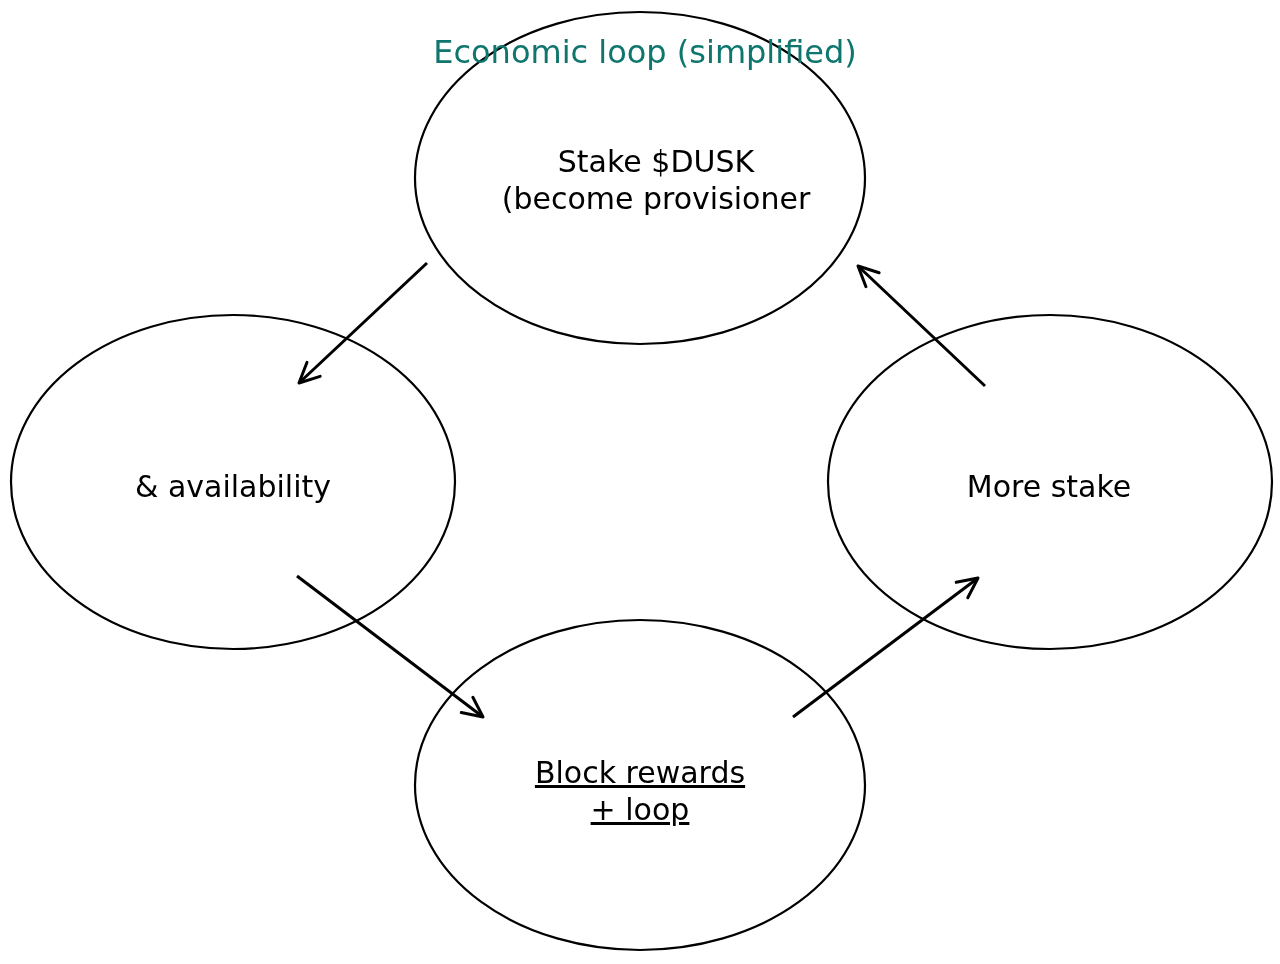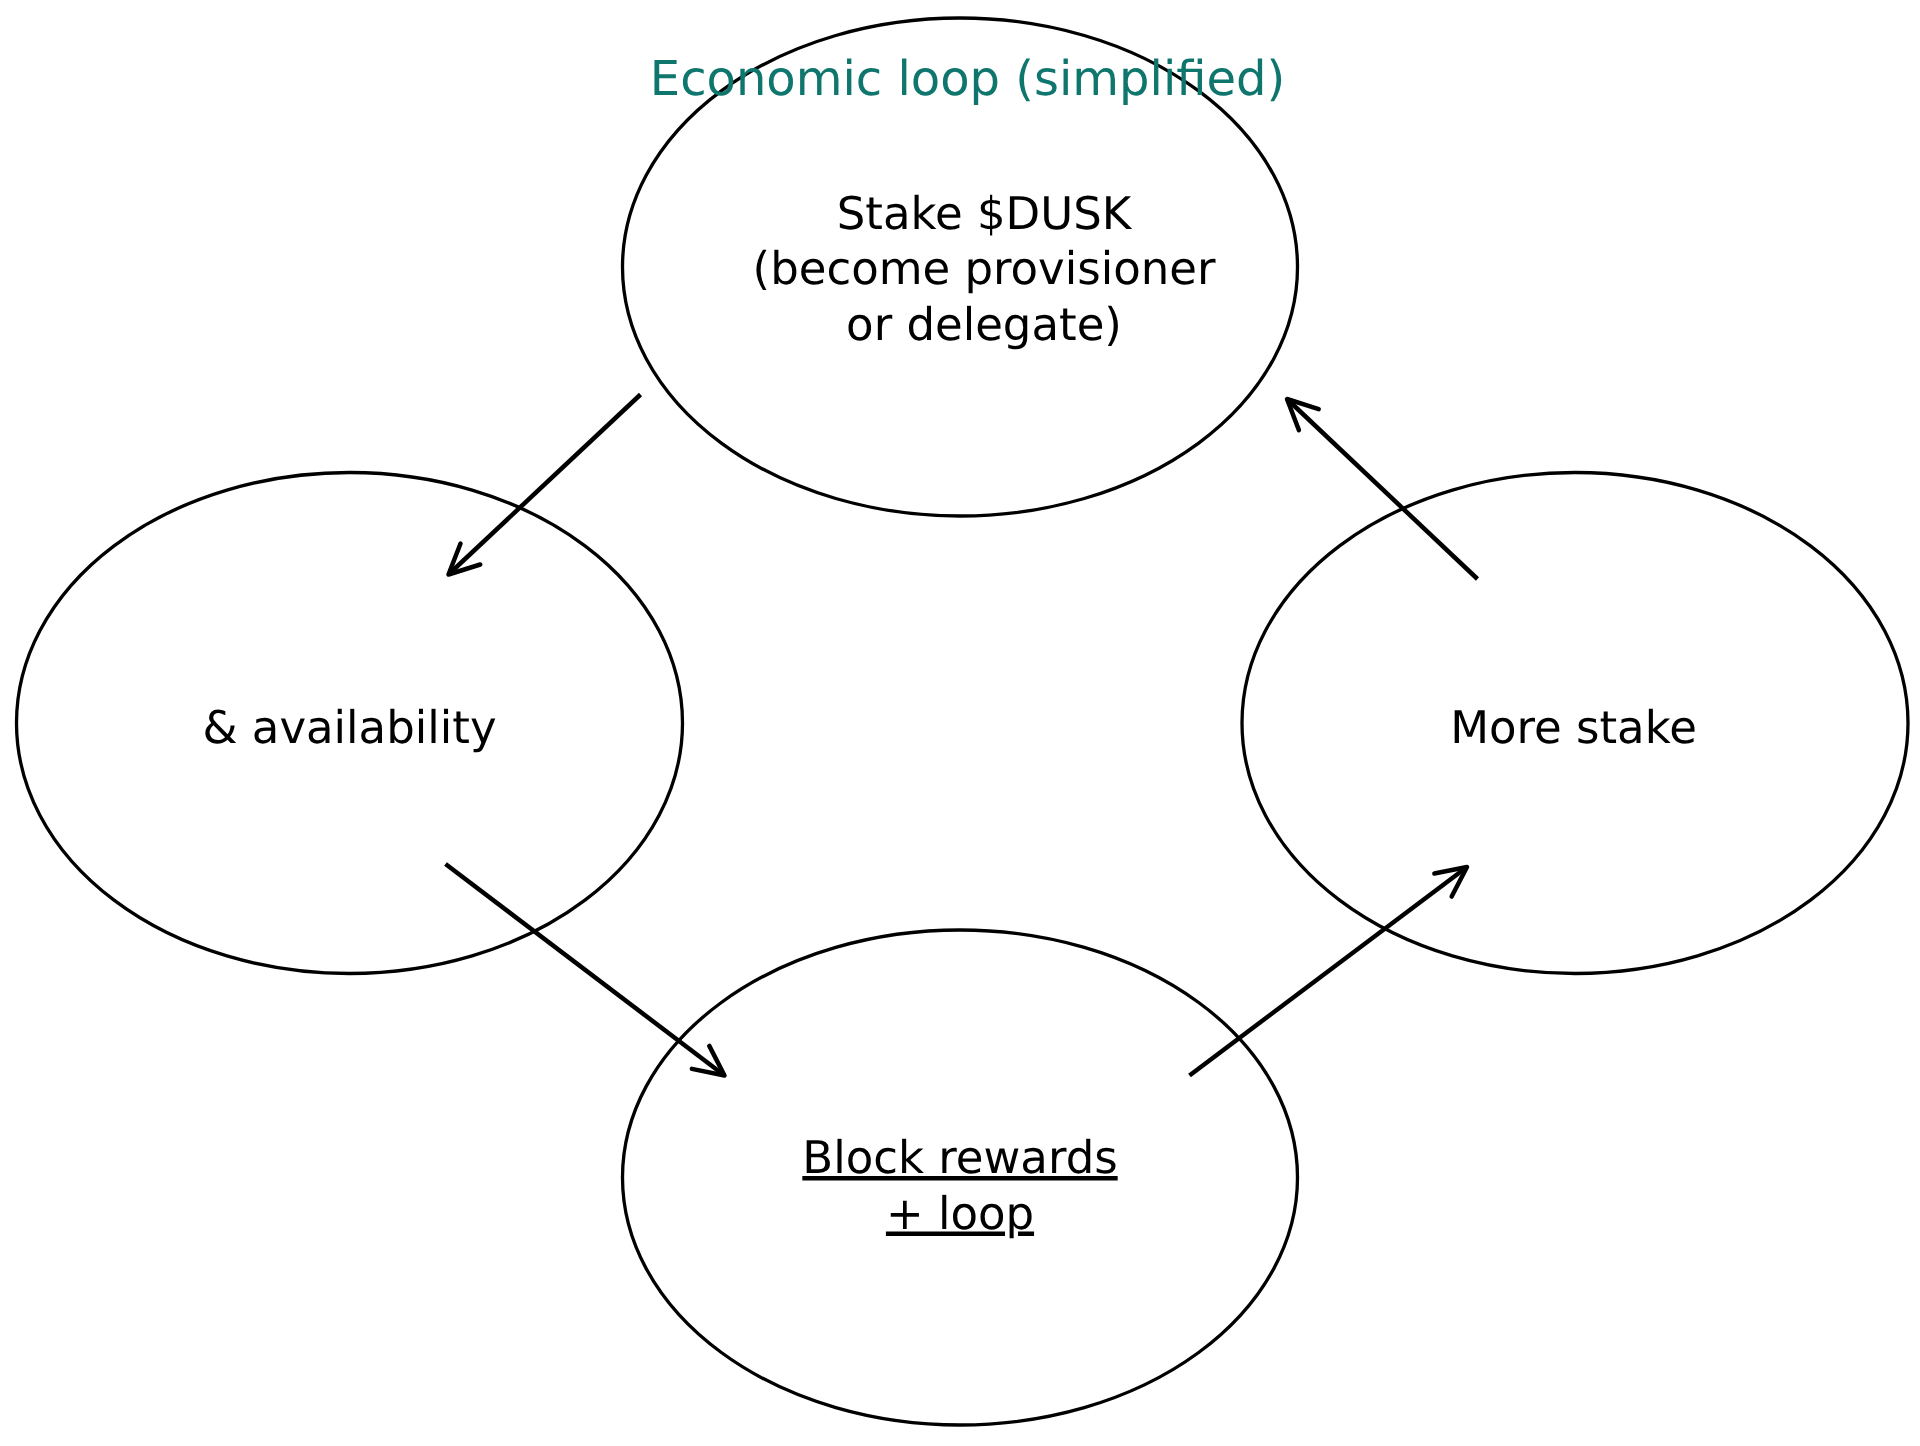--- a/index.html
+++ b/index.html
@@ -68,21 +68,20 @@
     <line x1="297" y1="576" x2="483" y2="717" stroke="#000000" stroke-width="3" marker-end="url(#open-arrowhead)"></line>
     <line x1="793" y1="717" x2="978" y2="578" stroke="#000000" stroke-width="3" marker-end="url(#open-arrowhead)"></line>
     <line x1="985" y1="386" x2="858" y2="266" stroke="#000000" stroke-width="3" marker-end="url(#open-arrowhead)"></line>
   </svg>
 
   <div class="diagram-title">Economic loop (simplified)</div>
 
   <div class="node-label label-stake">
     <span class="line">Stake $DUSK</span>
     <span class="line">(become provisioner</span>
-    <span class="line">or delegate)</span>
   </div>
 
   <div class="node-label label-security">
     <span class="line">&amp; availability</span>
   </div>
 
   <div class="node-label label-rewards">
     <span class="line">Block rewards</span>
     <span class="line">+ loop</span>
   </div>

